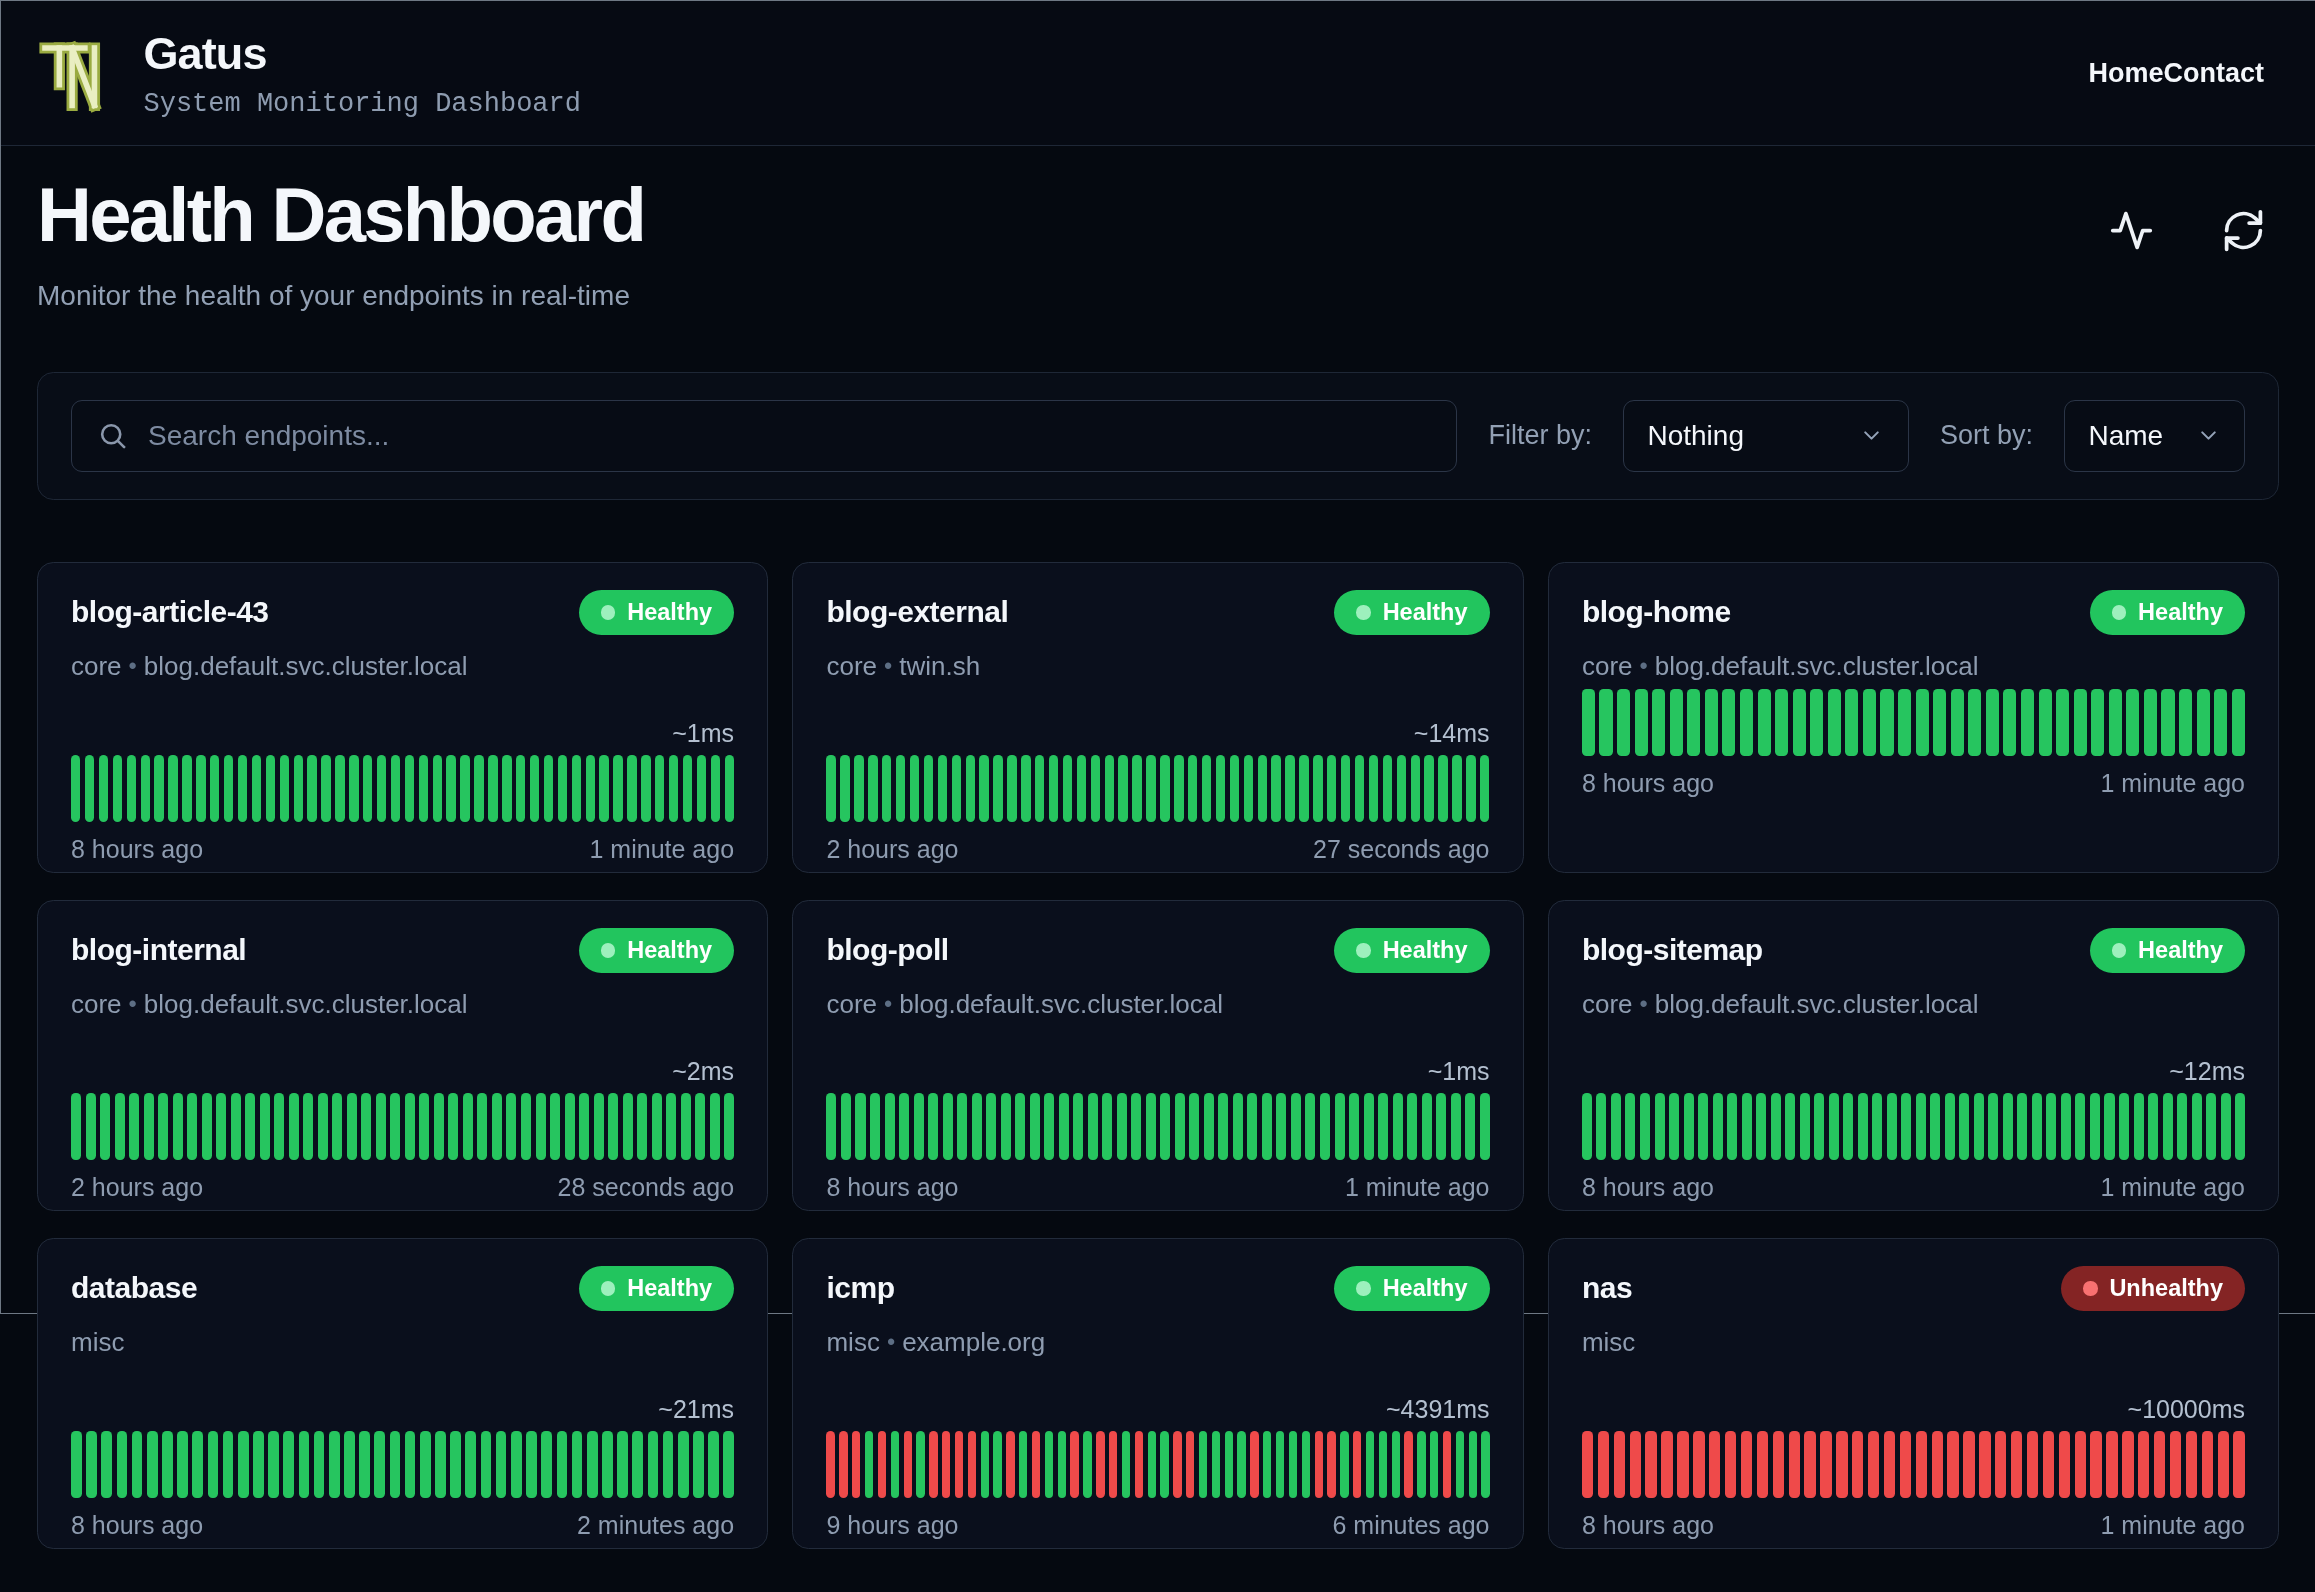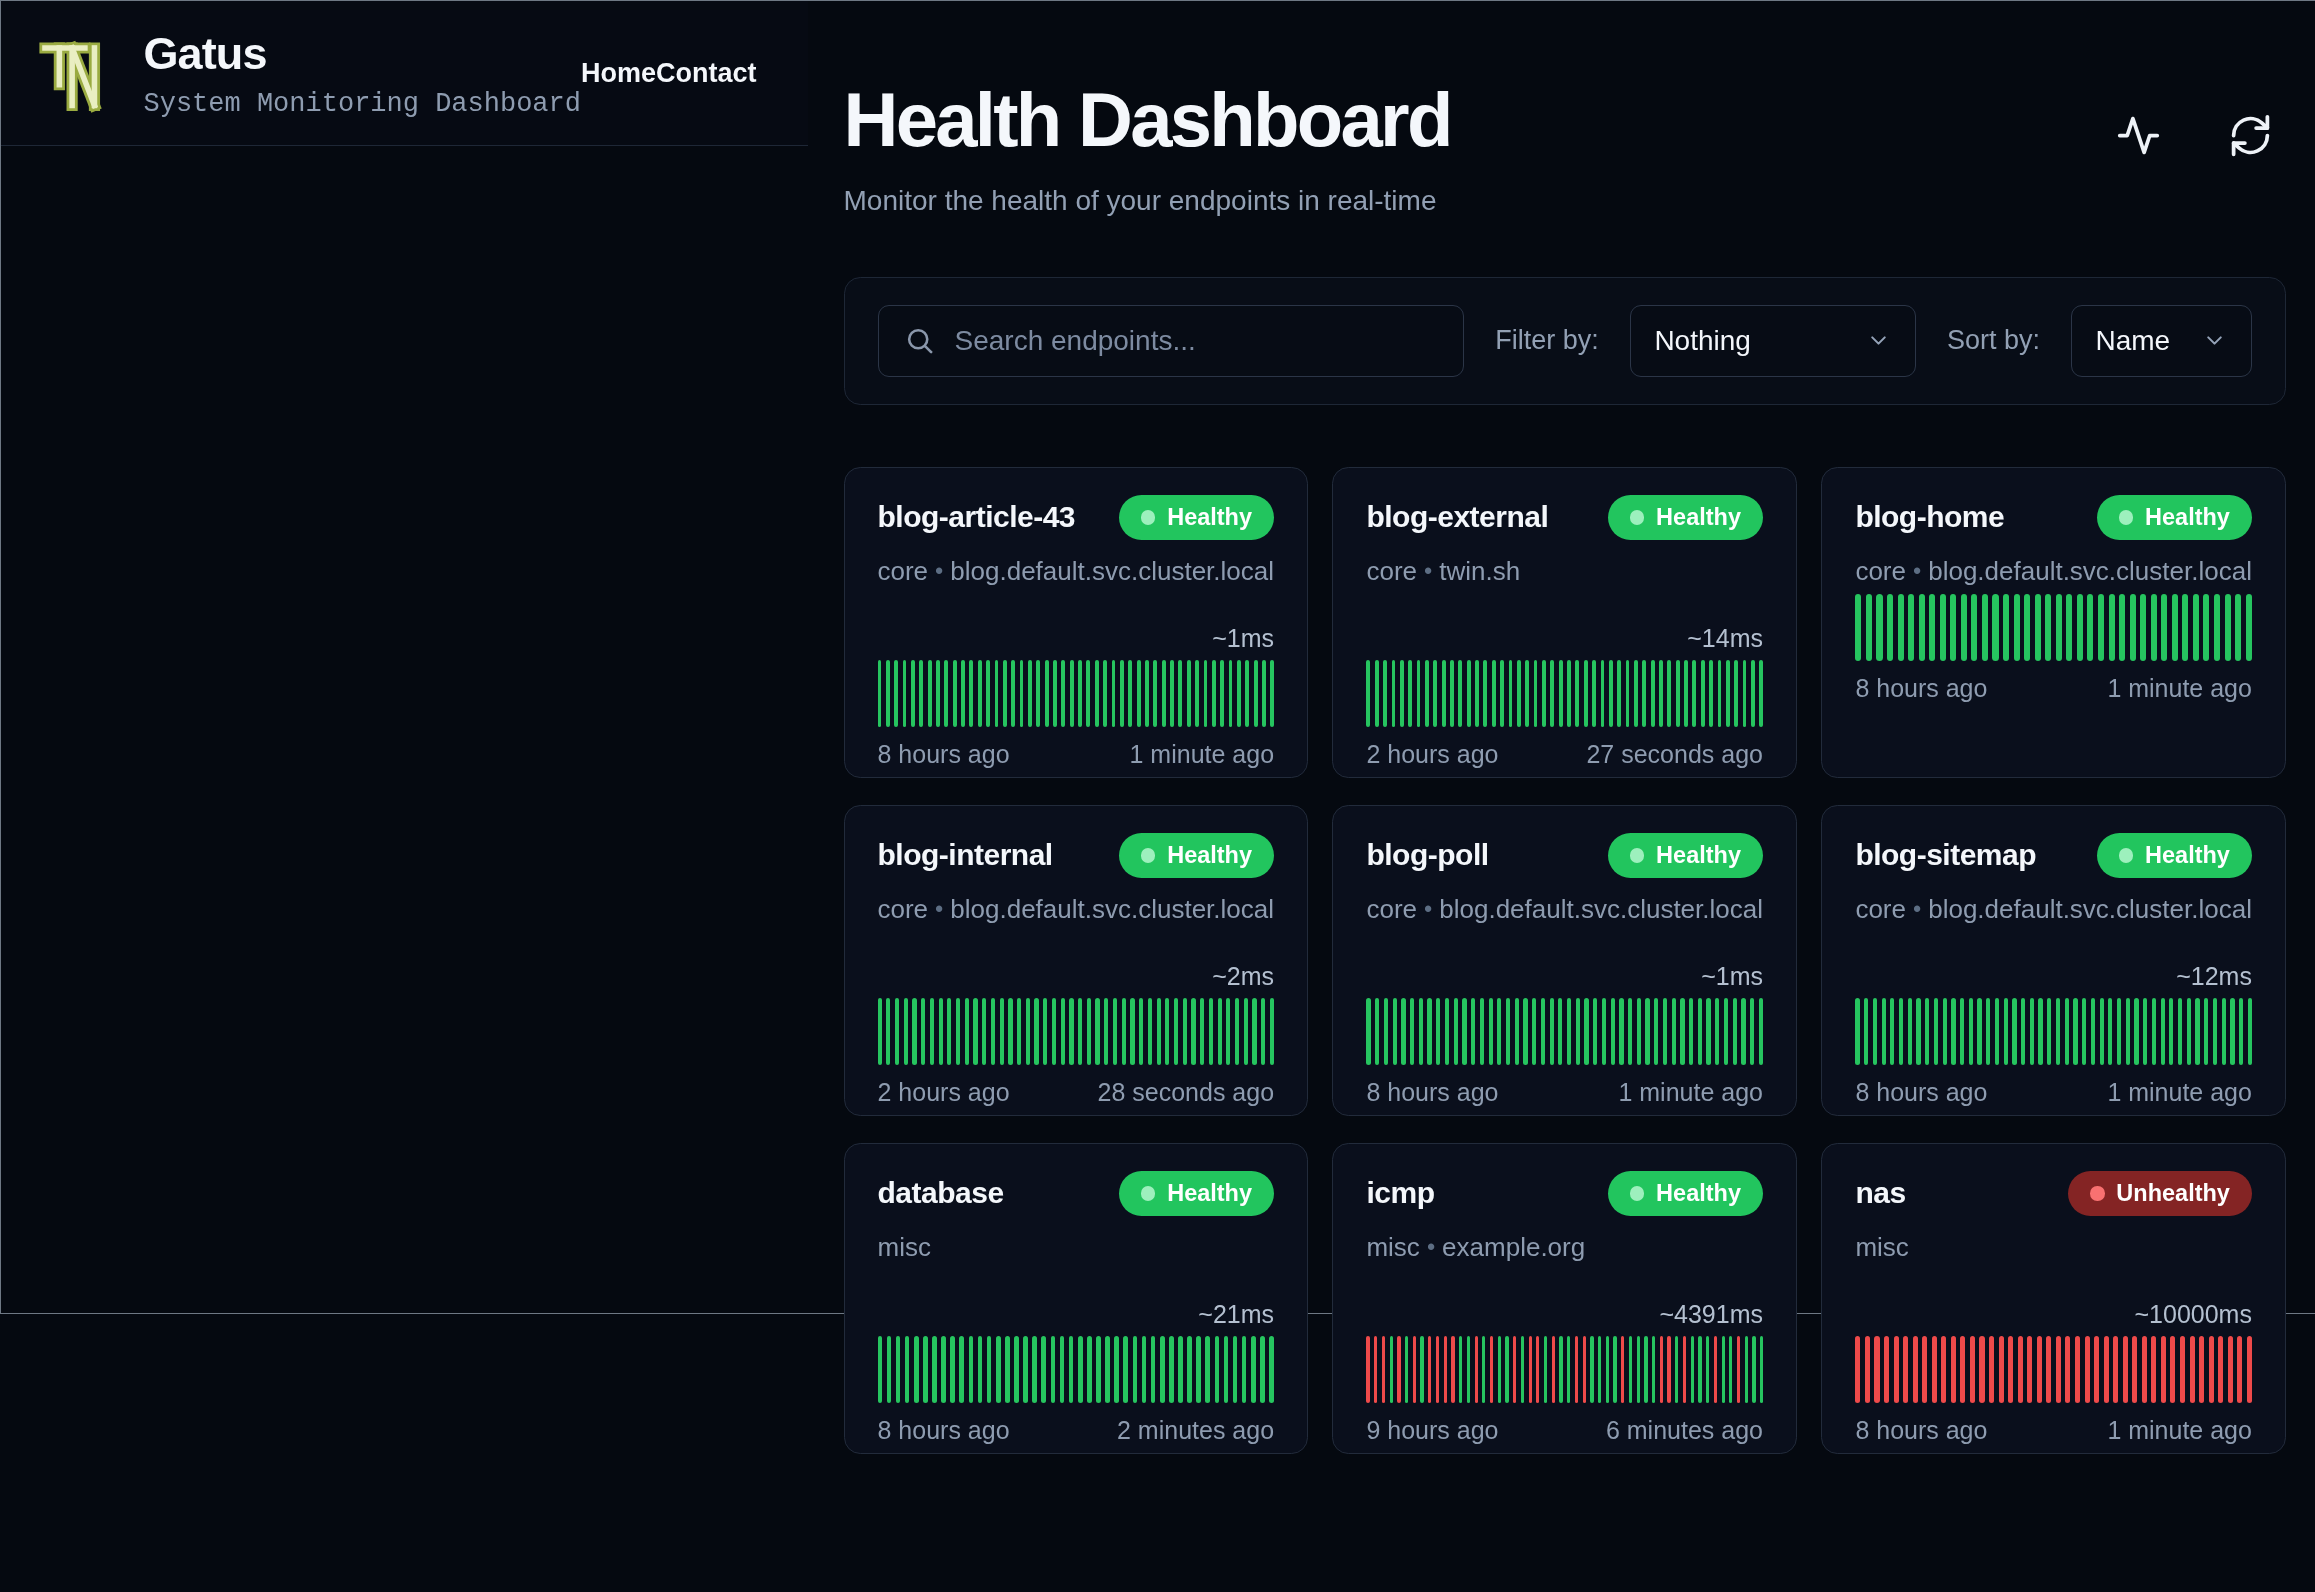--- a/index.html
+++ b/index.html
@@ -10,34 +10,34 @@
     --healthy:#22c55e; --healthy-dot:#9df0bd;
     --unhealthy:#842424; --unhealthy-dot:#f87171;
     --bar-up:#26c55f; --bar-down:#ef4a4a;
     --logo:#e9eec2; --logo-edge:#9aab41;
   }
   html,body{ width:2316px; height:1592px; }
   body{
     font-family:"Liberation Sans","DejaVu Sans",sans-serif;
     background:var(--page-bg); color:var(--txt); overflow:hidden;
   }
-  .viewport{ width:2316px; height:1314px; border:1.8px solid #6e7884; display:flex; flex-direction:row; background:var(--page-bg); }
+  .viewport{ width:2316px; height:1314px; border:1.8px solid #6e7884; display:flex; flex-direction:column; background:var(--page-bg); }
 
   
   .topbar{ height:145px; flex:0 0 auto; display:flex; align-items:center; padding:0 51px 0 36px; border-bottom:1.8px solid var(--line); background:#060a13; }
   .brand{ display:flex; align-items:center; gap:23.5px; }
   .logo{ width:83px; height:83px; display:flex; align-items:center; justify-content:center; }
   .brand-text .app-name{ font-size:45px; font-weight:700; letter-spacing:-0.9px; }
   .brand-text .app-sub{ font-size:27px; color:var(--txt-dim); margin-top:9px;font-family:Liberation Mono, monospace; }
   .topnav{ margin-left:auto; display:flex; }
   .topnav a{ color:var(--txt); text-decoration:none; font-size:27px; font-weight:600; cursor:pointer; }
 
   
   .main{ flex:1; padding:0 36px; }
-  .page-head{ margin-top:79px; display:flex; justify-content:space-between; align-items:flex-start; }
+  .page-head{ margin-top:29px; display:flex; justify-content:space-between; align-items:flex-start; }
   .page-title{ font-size:76px; font-weight:700; letter-spacing:-2.7px; line-height:1.05; }
   .page-sub{ margin-top:25px; font-size:28px; color:#92a0b4; }
   .head-actions{ display:flex; gap:67px; margin-top:33px; padding-right:12.7px; }
   .icon-btn{ width:45px; height:45px; color:#eef2f7; cursor:pointer; background:none; border:none; }
   .icon-btn svg{ width:100%; height:100%; }
 
   
   .toolbar{ margin-top:60px; border:1.8px solid var(--line); background:var(--panel-bg); border-radius:16.3px; padding:27px 33px; display:flex; align-items:center; gap:31px; }
   .search{ flex:1; height:72px; border:1.8px solid var(--line-soft); border-radius:11px; display:flex; align-items:center; padding:0 25px; gap:20px; background:#070c15; }
   .search svg{ width:31px; height:31px; color:#8a97ab; flex:0 0 auto; }

